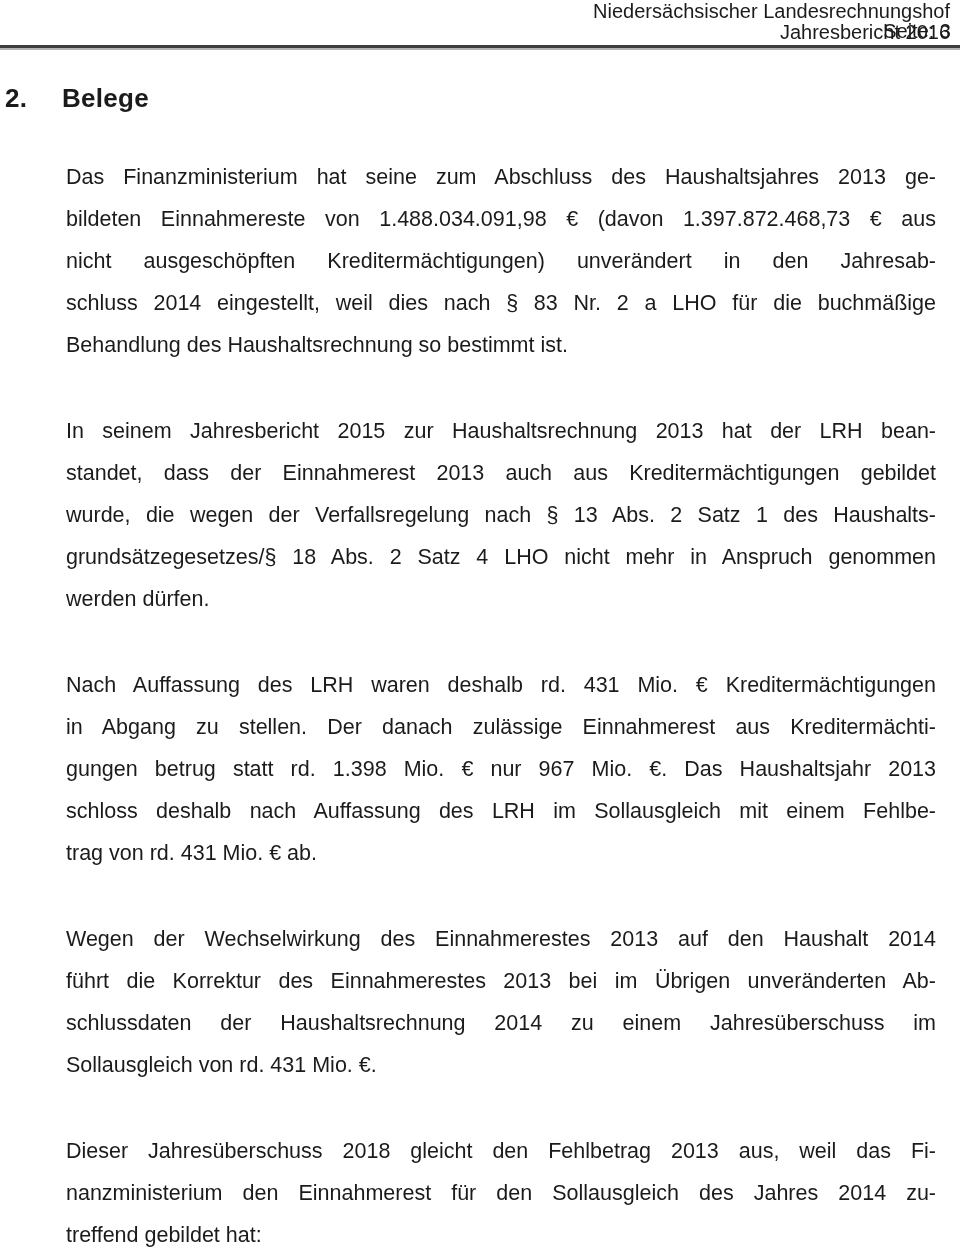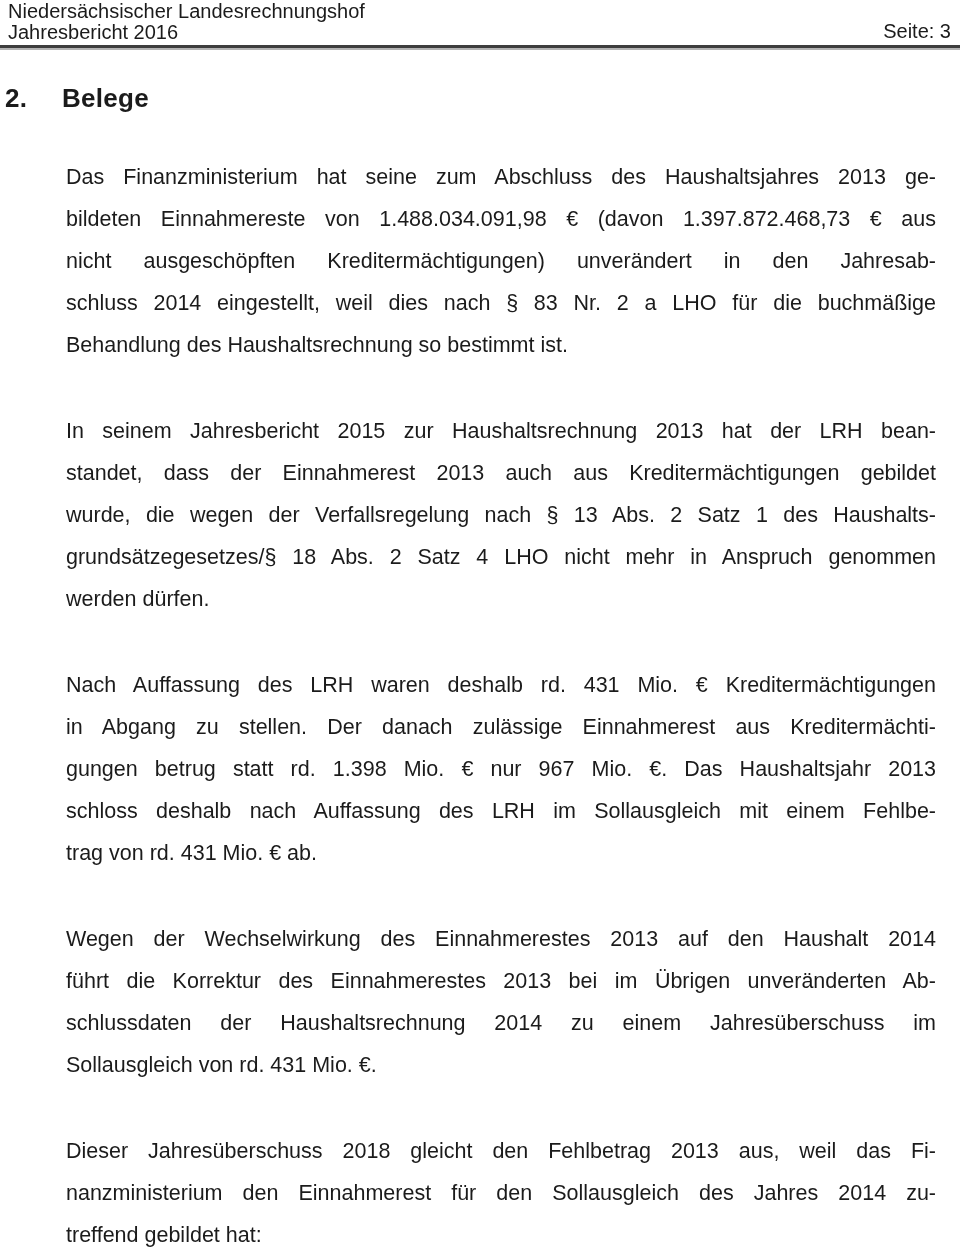--- a/index.html
+++ b/index.html
@@ -13,20 +13,21 @@
     font-family: "Liberation Sans", sans-serif;
   }
   .page { position: relative; width: 960px; height: 1251px; }
 
   
   .header { position: relative; padding: 1px 10px 0 8px; }
   .header-line {
     font-size: 20px;
     line-height: 21px;
     white-space: nowrap;
+    text-align: right;
   }
   .page-label {
     position: absolute;
     top: 21px;
     right: 9px;
     font-size: 20px;
     line-height: 21px;
   }
   .rule { margin-top: 2px; }
   .rule-dark  { height: 3px; background: #3d3d3d; }

